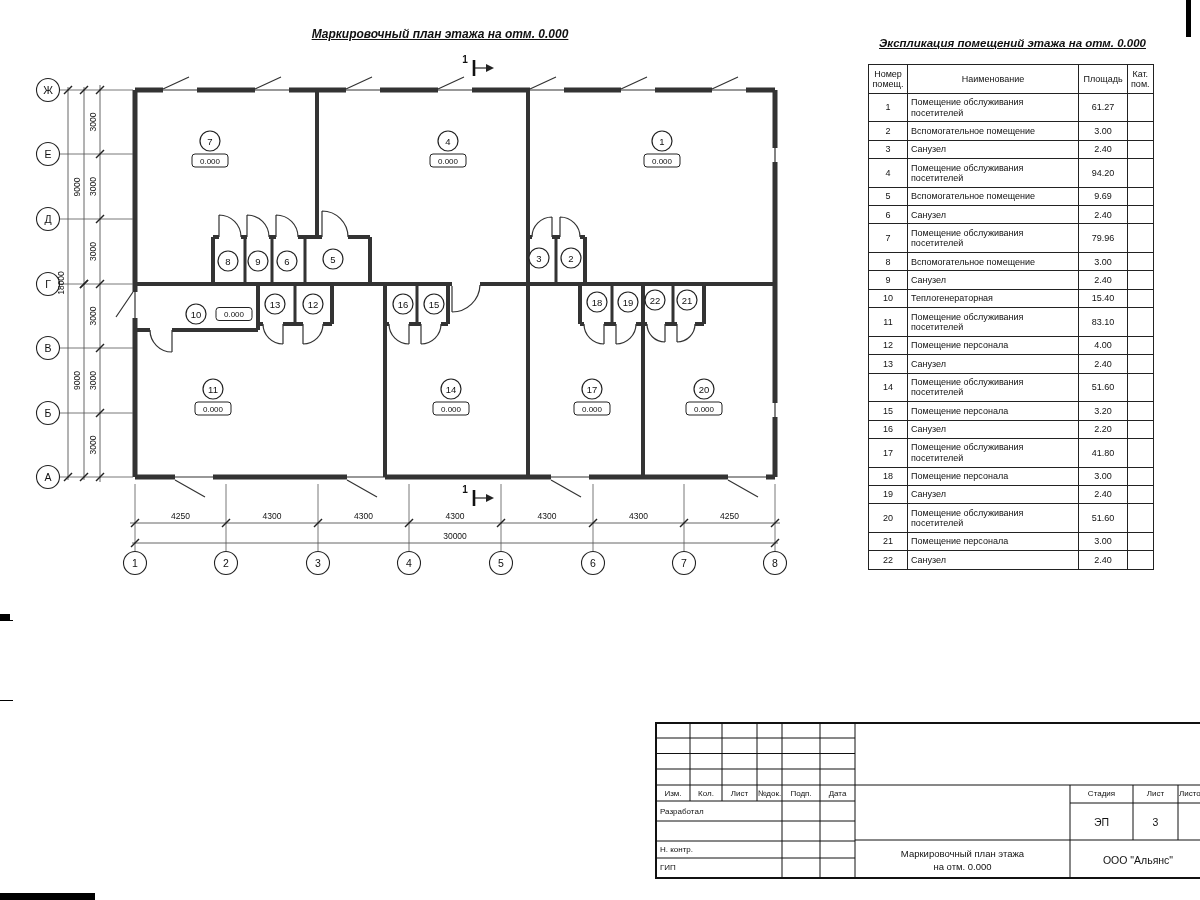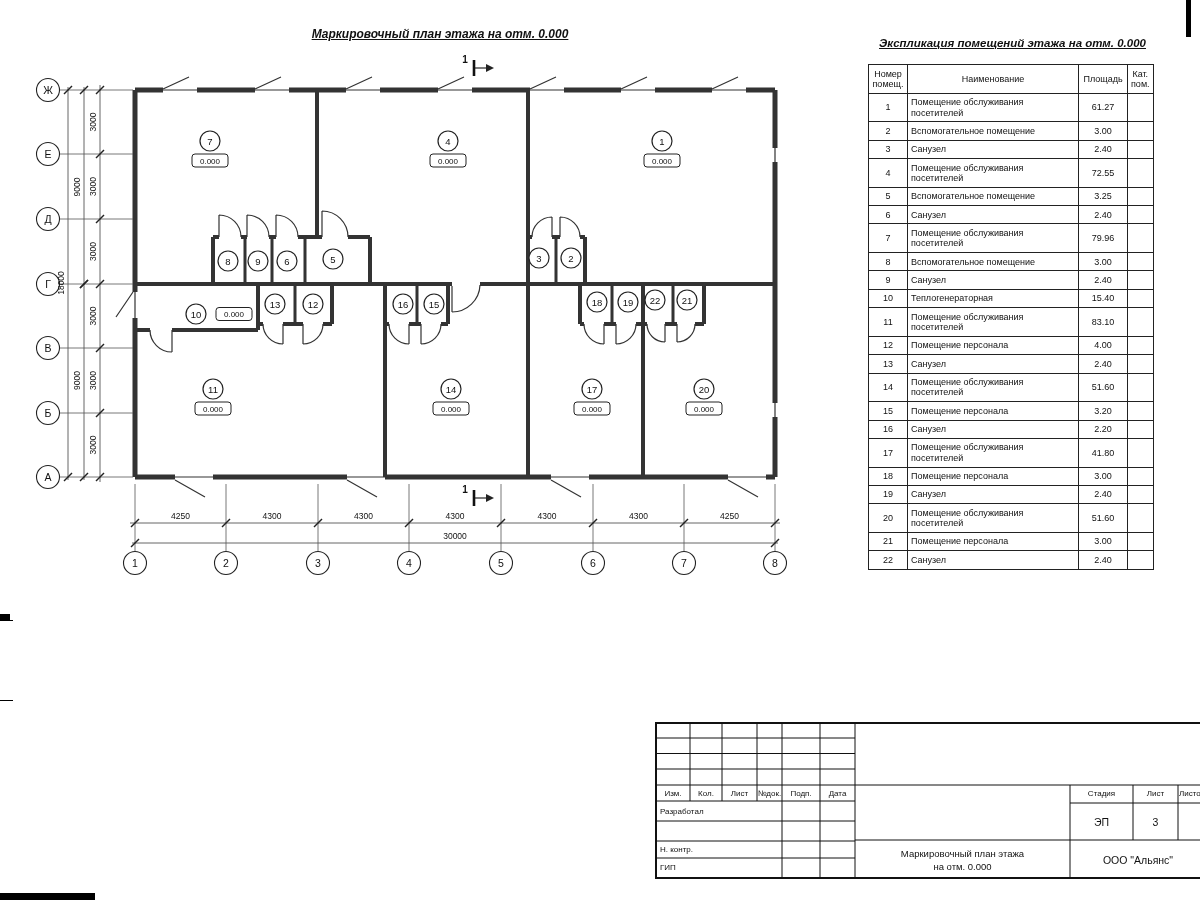--- a/index.html
+++ b/index.html
@@ -294,27 +294,27 @@
         </tr>
         <tr>
           <td class="col-num">3</td>
           <td class="col-name">Санузел</td>
           <td class="col-area">2.40</td>
           <td class="col-cat"></td>
         </tr>
         <tr>
           <td class="col-num">4</td>
           <td class="col-name">Помещение обслуживания посетителей</td>
-          <td class="col-area">72.55</td>
+          <td class="col-area">94.20</td>
           <td class="col-cat"></td>
         </tr>
         <tr>
           <td class="col-num">5</td>
           <td class="col-name">Вспомогательное помещение</td>
-          <td class="col-area">3.25</td>
+          <td class="col-area">9.69</td>
           <td class="col-cat"></td>
         </tr>
         <tr>
           <td class="col-num">6</td>
           <td class="col-name">Санузел</td>
           <td class="col-area">2.40</td>
           <td class="col-cat"></td>
         </tr>
         <tr>
           <td class="col-num">7</td>

